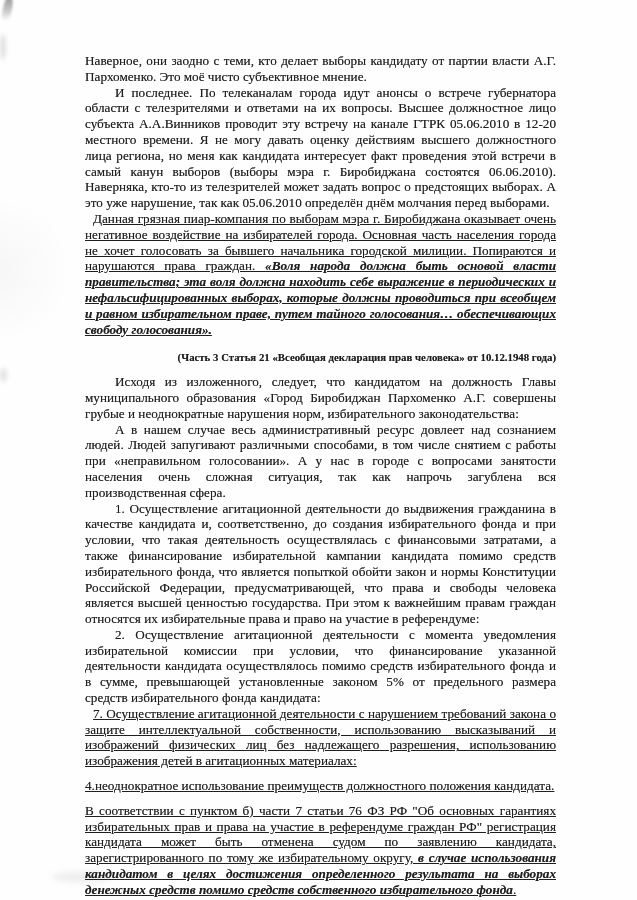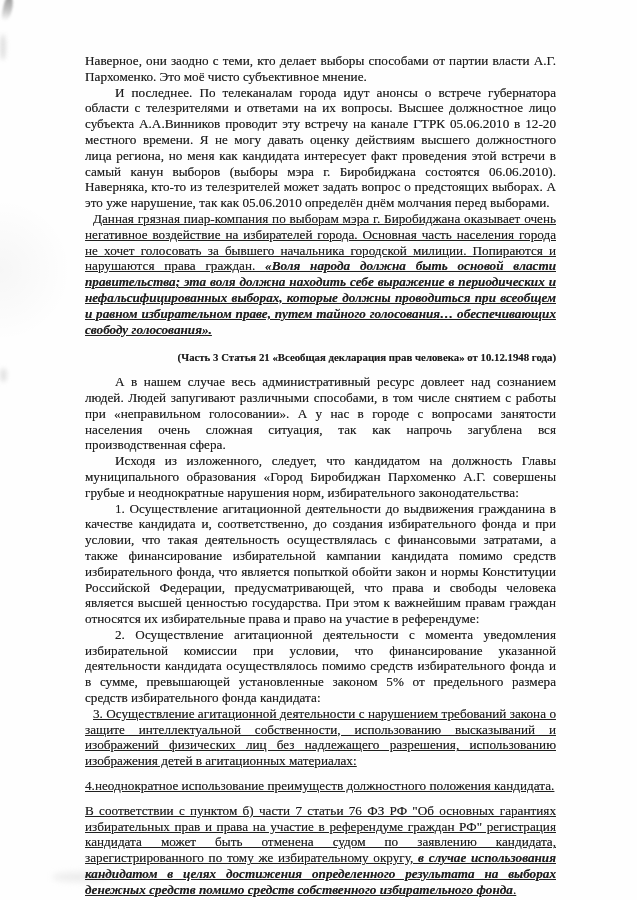--- a/index.html
+++ b/index.html
@@ -101,36 +101,36 @@
 
 <div class="page">
 
   <div class="smudge-corner"></div>
   <div class="smudge-left"></div>
   <div class="smudge-mid"></div>
   <div class="smudge-bottom"></div>
 
   <div class="content">
 
-    <p>Наверное, они заодно с теми, кто делает выборы способами от партии власти А.Г. Пархоменко. Это моё чисто субъективное мнение.</p>
+    <p>Наверное, они заодно с теми, кто делает выборы кандидату от партии власти А.Г. Пархоменко. Это моё чисто субъективное мнение.</p>
 
     <p class="ind30">И последнее. По телеканалам города идут анонсы о встрече губернатора области с телезрителями и ответами на их вопросы. Высшее должностное лицо субъекта А.А.Винников проводит эту встречу на канале ГТРК 05.06.2010 в 12-20 местного времени. Я не могу давать оценку действиям высшего должностного лица региона, но меня как кандидата интересует факт проведения этой встречи в самый канун выборов (выборы мэра г. Биробиджана состоятся 06.06.2010). Наверняка, кто-то из телезрителей может задать вопрос о предстоящих выборах. А это уже нарушение, так как 05.06.2010 определён днём молчания перед выборами.</p>
 
     <p class="ind8"><span>Данная грязная пиар-компания по выборам мэра г. Биробиджана оказывает очень негативное воздействие на избирателей города. Основная часть населения города не хочет голосовать за бывшего начальника городской милиции. Попираются и нарушаются права граждан. </span><span class="bi">«Воля народа должна быть основой власти правительства; эта воля должна находить себе выражение в периодических и нефальсифицированных выборах, которые должны проводиться при всеобщем и равном избирательном праве, путем тайного голосования… обеспечивающих свободу голосования».</span></p>
 
     <p class="citation">(Часть 3 Статья 21 «Всеобщая декларация прав человека» от 10.12.1948 года)</p>
 
+    <p class="ind30">Исходя из изложенного,  следует, что кандидатом на должность Главы муниципального образования «Город Биробиджан  Пархоменко А.Г. совершены грубые и неоднократные нарушения норм, избирательного законодательства:</p>
+
     <p class="ind30">А в нашем случае весь административный ресурс довлеет над сознанием людей. Людей запугивают различными способами, в том числе снятием с работы при «неправильном голосовании». А у нас в городе с вопросами занятости населения очень сложная ситуация, так как напрочь загублена вся производственная сфера.</p>
-
-    <p class="ind30">Исходя из изложенного,  следует, что кандидатом на должность Главы муниципального образования «Город Биробиджан  Пархоменко А.Г. совершены грубые и неоднократные нарушения норм, избирательного законодательства:</p>
 
     <p class="ind30">1.   Осуществление агитационной деятельности до выдвижения гражданина в качестве кандидата и, соответственно, до создания избирательного фонда и при условии, что такая деятельность осуществлялась с финансовыми затратами, а также  финансирование избирательной кампании кандидата помимо средств избирательного фонда, что   является попыткой обойти закон и нормы Конституции Российской Федерации, предусматривающей, что права и свободы человека является высшей ценностью государства. При этом к важнейшим правам граждан относятся их избирательные права и право на участие в референдуме:</p>
 
     <p class="ind30">2.  Осуществление агитационной деятельности с момента уведомления избирательной комиссии при условии, что  финансирование указанной деятельности  кандидата осуществлялось помимо средств избирательного фонда и в сумме, превышающей  установленные законом 5%  от предельного размера  средств избирательного фонда кандидата:</p>
 
-    <p class="ind8">3.   Осуществление агитационной деятельности  с нарушением требований  закона  о защите интеллектуальной собственности, использованию высказываний и изображений физических лиц без надлежащего разрешения, использованию изображения детей в агитационных материалах:</p>
+    <p class="ind8">7.   Осуществление агитационной деятельности  с нарушением требований  закона  о защите интеллектуальной собственности, использованию высказываний и изображений физических лиц без надлежащего разрешения, использованию изображения детей в агитационных материалах:</p>
 
     <p class="gap">4.неоднократное использование преимуществ должностного положения кандидата.</p>
 
     <p class="gap"><span>В соответствии с пунктом б) части 7 статьи 76 ФЗ РФ "Об основных гарантиях избирательных прав и права на участие в референдуме граждан РФ" регистрация кандидата может быть отменена судом по заявлению кандидата, зарегистрированного по тому же избирательному округу, </span><span class="bi">в случае использования кандидатом в целях достижения определенного результата на выборах денежных средств помимо средств собственного избирательного фонда</span><span>.</span></p>
 
   </div>
 </div>
 
 </body></html>

